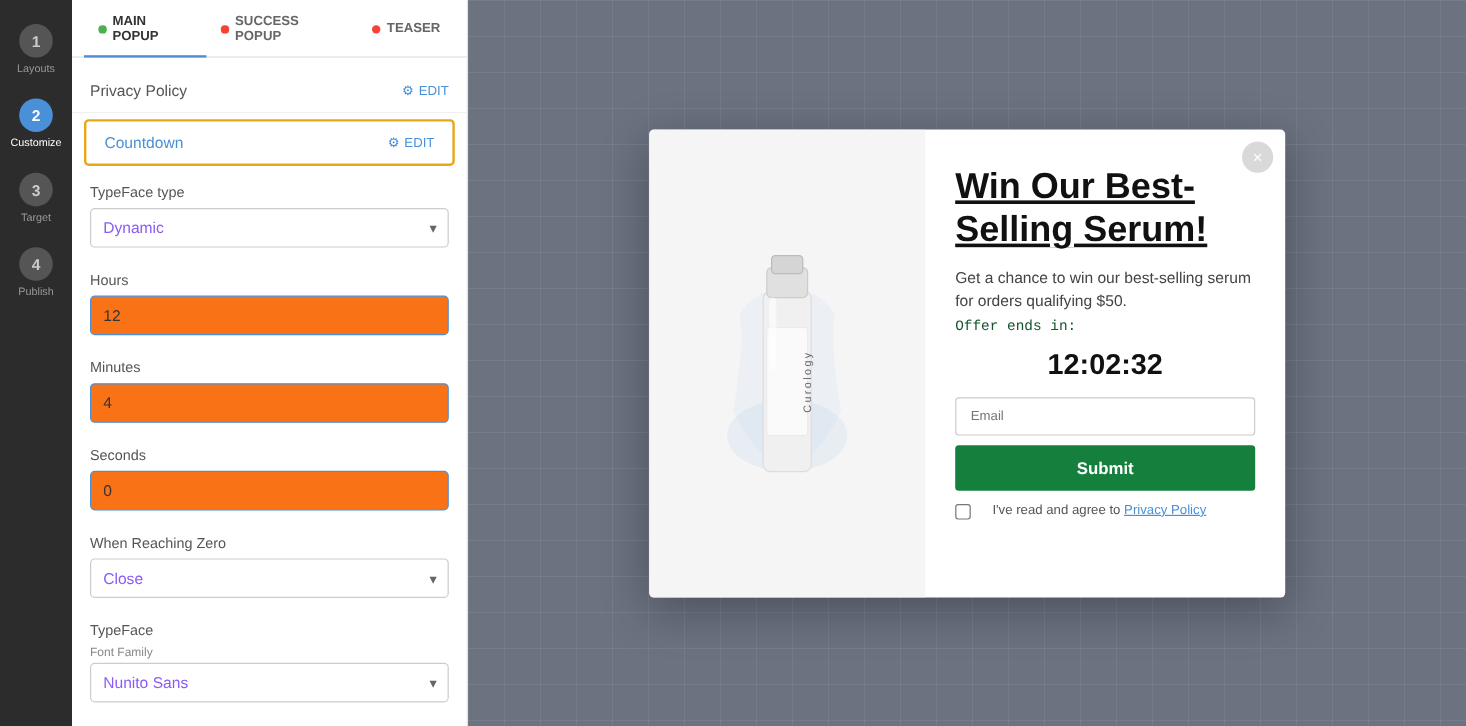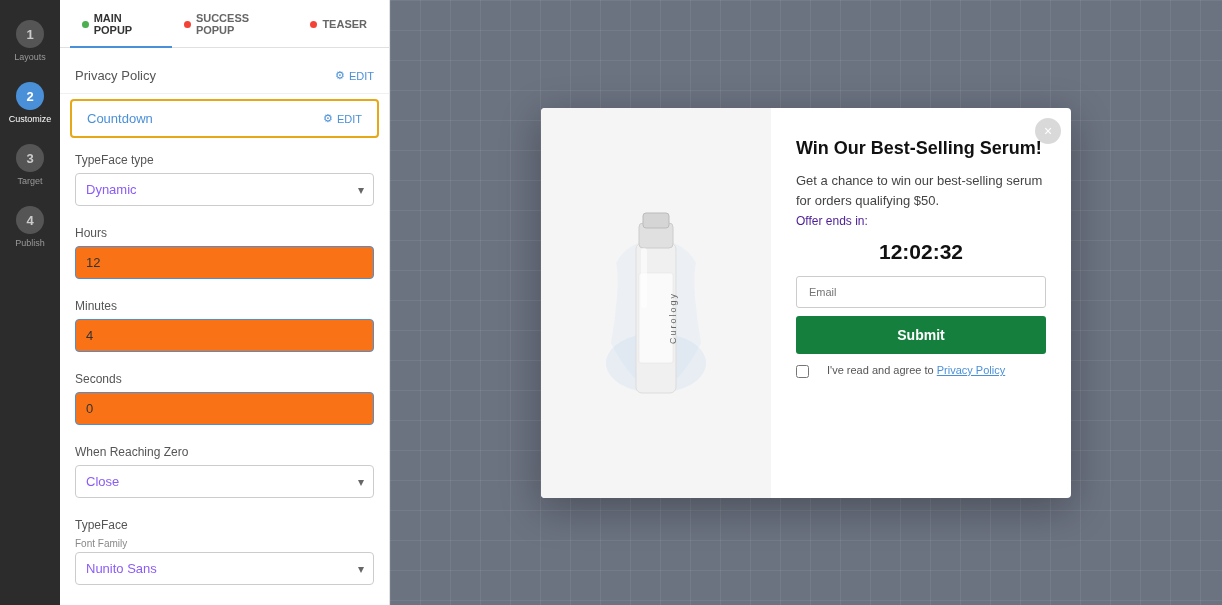--- a/index.html
+++ b/index.html
@@ -238,39 +238,41 @@
       border-radius: 50%;
       background: rgba(0,0,0,0.15);
       display: flex;
       align-items: center;
       justify-content: center;
       cursor: pointer;
       color: #fff;
       font-size: 14px;
     }
     .popup-title {
-      font-size: 18px;
+      font-size: 30px;
       font-weight: 800;
       color: #111;
       line-height: 1.2;
       margin-bottom: 12px;
+      text-decoration: underline;
     }
     .popup-desc {
       font-size: 13px;
       color: #444;
       line-height: 1.5;
       margin-bottom: 4px;
     }
     .popup-offer {
       font-size: 12px;
-      color: #4c1d95;
+      color: #14532d;
       margin-bottom: 12px;
+      font-family: Liberation Mono, monospace;
     }
     .popup-countdown {
-      font-size: 21px;
+      font-size: 24px;
       font-weight: 700;
       color: #111;
       text-align: center;
       margin-bottom: 12px;
     }
     .popup-email-input {
       width: 100%;
       padding: 9px 12px;
       border: 1px solid #ccc;
       border-radius: 3px;

